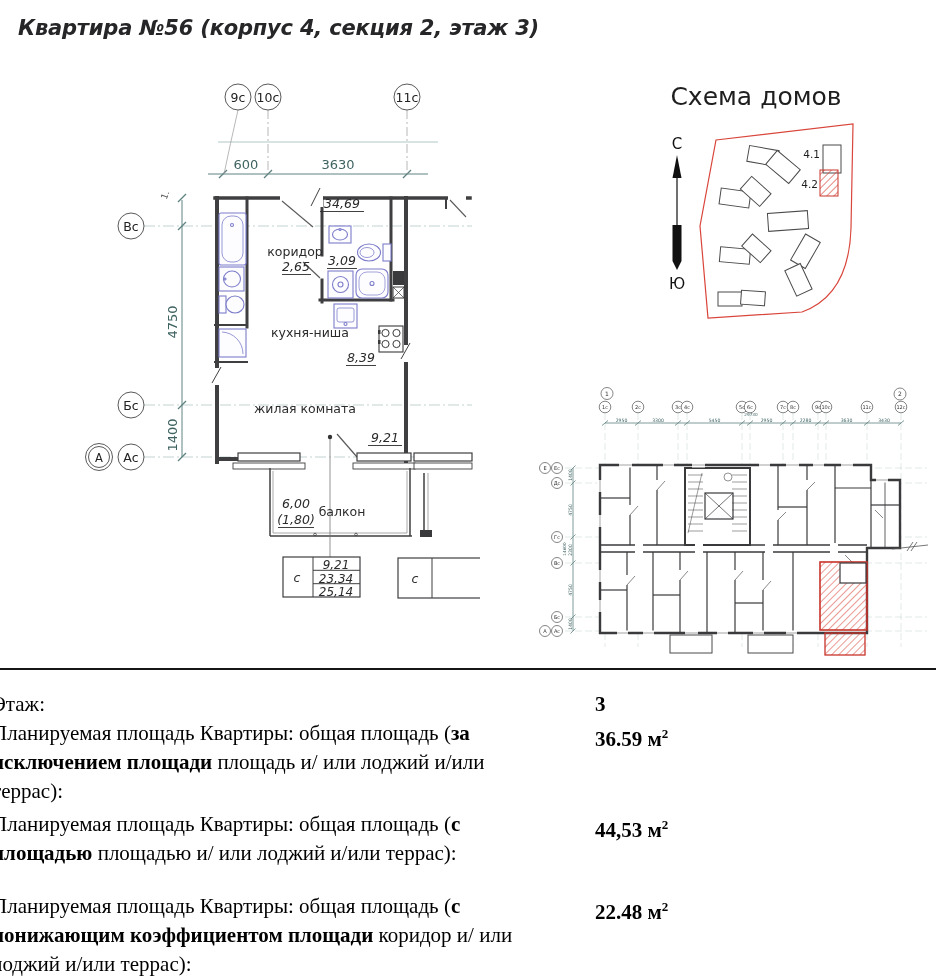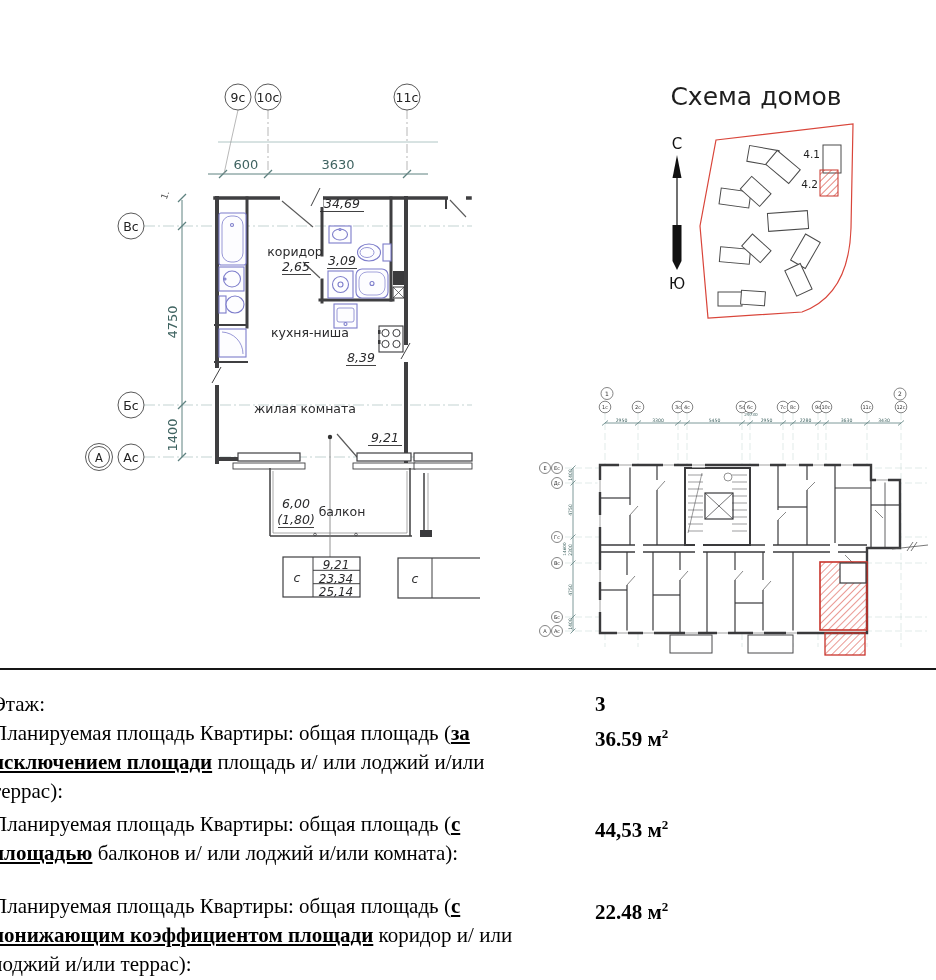--- a/index.html
+++ b/index.html
@@ -8,29 +8,30 @@
   .title{position:absolute;left:18px;top:16px;font-size:21px;font-style:italic;
          font-weight:600;color:#262628;letter-spacing:-0.2px;}
   .abs{position:absolute;}
   .divider{position:absolute;left:0;top:668px;width:936px;height:2px;background:#161616;}
   .info{position:absolute;left:-8px;top:684px;width:950px;color:#000;
         font-family:"Liberation Serif",serif;font-size:21px;line-height:29px;}
   .info .row{position:absolute;left:0;}
   .info .lbl{white-space:nowrap;}
   .info .val{position:absolute;left:603px;top:0;font-weight:bold;white-space:nowrap;}
   .info .val sup{font-size:13px;}
-  .b{font-weight:bold;text-decoration:underline;}
+  .b{font-weight:bold;}
   svg text{font-family:"DejaVu Sans",sans-serif;}
   .num{font-style:italic;}
 </style>
 </head>
 <body>
 
 <div class="page">
 
+  <div class="title">Квартира №56 (корпус 4, секция 2, этаж 3)</div>
 
   <svg class="abs" style="left:80px;top:75px" width="400" height="565" viewBox="0 0 400 565">
 
     <g fill="none">
       <line x1="138" y1="67" x2="358" y2="67" stroke="#9db8b6" stroke-width="0.8"></line>
       <line x1="128" y1="99" x2="348" y2="99" stroke="#5e8280" stroke-width="1"></line>
       <line x1="139" y1="103" x2="147" y2="95" stroke="#5e8280" stroke-width="1.2"></line>
       <line x1="184" y1="103" x2="192" y2="95" stroke="#5e8280" stroke-width="1.2"></line>
       <line x1="323" y1="103" x2="331" y2="95" stroke="#5e8280" stroke-width="1.2"></line>
       <path d="M158,35 Q150,70 144,99" stroke="#9a9a9a" stroke-width="0.7"></path>
@@ -517,21 +518,21 @@
       <div class="val"><span>3</span></div>
     </div>
     <div class="row" style="top:35px">
       <div class="lbl"><span>Планируемая площадь Квартиры: общая площадь (</span><span class="b">за</span></div>
       <div class="lbl"><span class="b">исключением площади</span><span> площадь и/ или лоджий и/или</span></div>
       <div class="lbl"><span>террас):</span></div>
       <div class="val"><span>36.59 м</span><sup>2</sup></div>
     </div>
     <div class="row" style="top:126px">
       <div class="lbl"><span>Планируемая площадь Квартиры: общая площадь (</span><span class="b">с</span></div>
-      <div class="lbl"><span class="b">площадью</span><span> балконов и/ или лоджий и/или комната):</span></div>
+      <div class="lbl"><span class="b">площадью</span><span> площадью и/ или лоджий и/или террас):</span></div>
       <div class="val"><span>44,53 м</span><sup>2</sup></div>
     </div>
     <div class="row" style="top:208px">
       <div class="lbl"><span>Планируемая площадь Квартиры: общая площадь (</span><span class="b">с</span></div>
       <div class="lbl"><span class="b">понижающим коэффициентом площади</span><span> коридор и/ или</span></div>
       <div class="lbl"><span>лоджий и/или террас):</span></div>
       <div class="val"><span>22.48 м</span><sup>2</sup></div>
     </div>
   </div>
 

